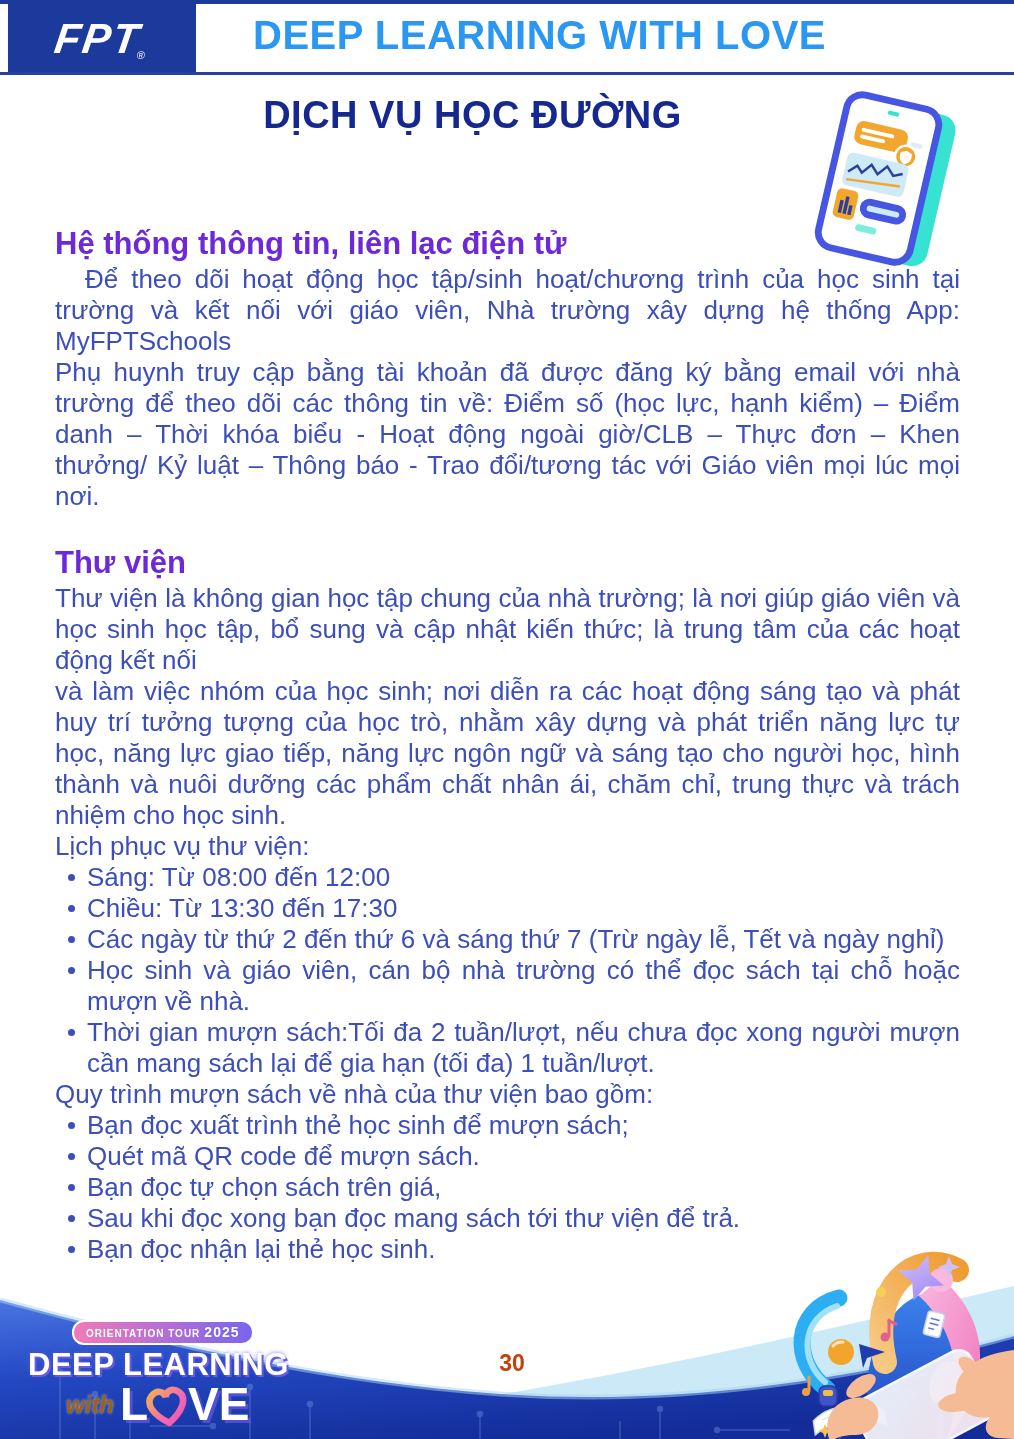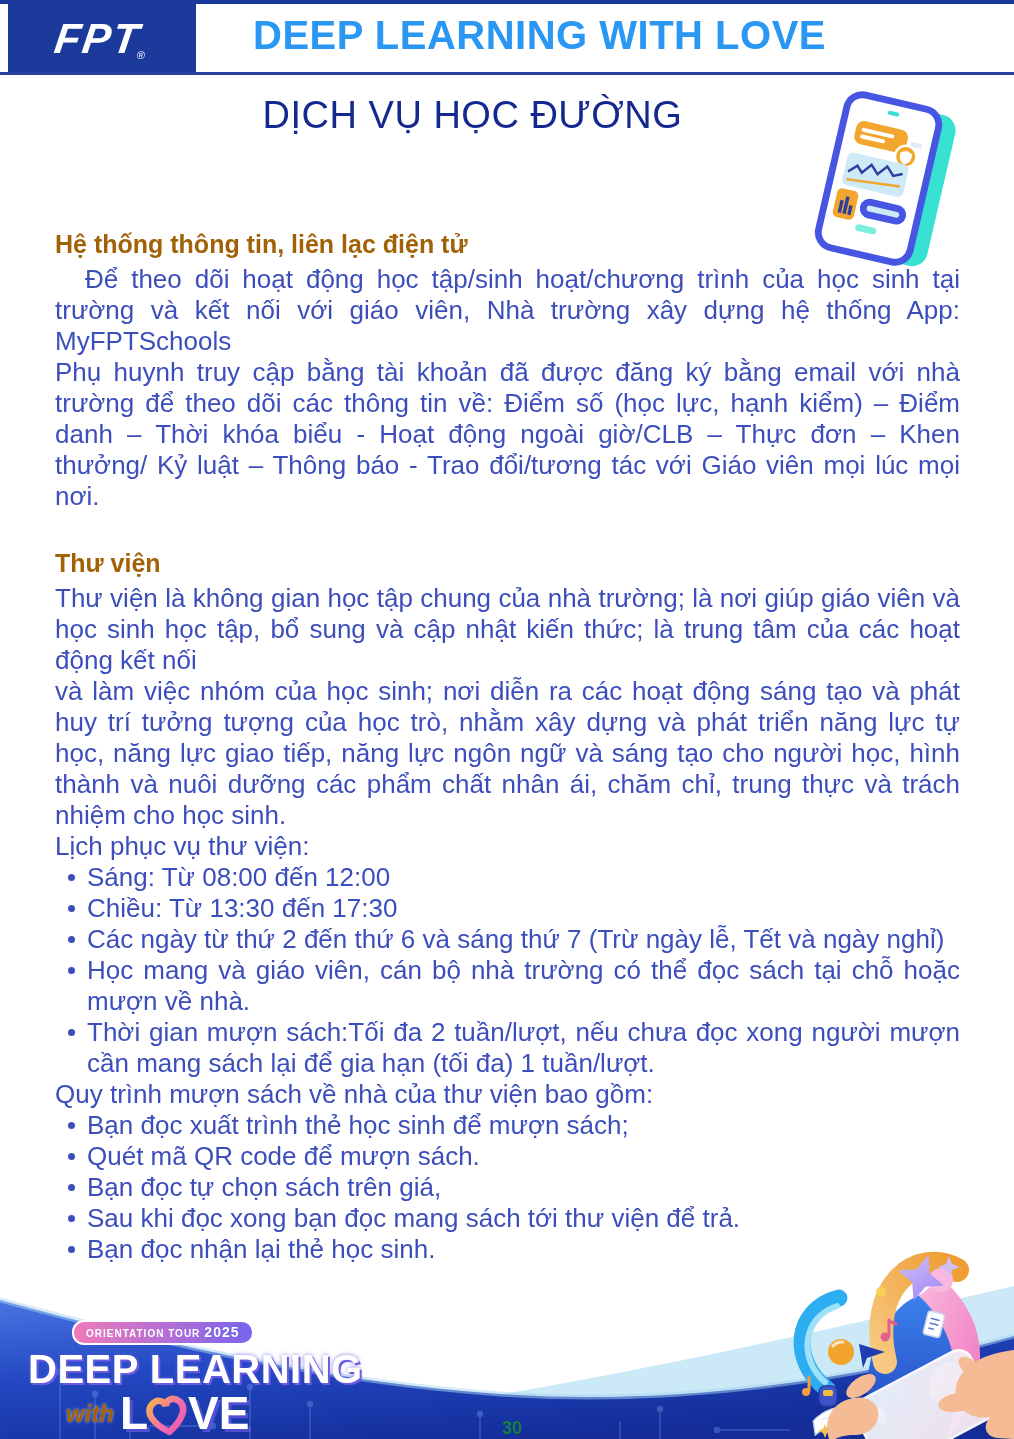--- a/index.html
+++ b/index.html
@@ -10,46 +10,46 @@
   
   .top-strip{position:absolute;left:0;top:0;width:1014px;height:4px;background:#1c3a9c;}
   .brand-box{position:absolute;left:8px;top:4px;width:188px;height:69px;background:#1c3a9c;display:flex;align-items:center;justify-content:center;}
   .header-rule{position:absolute;left:0;top:72px;width:1014px;height:3px;background:#2b3f9f;}
   .header-title{
     position:absolute;left:253px;top:13px;width:560px;
     font-size:40px;font-weight:bold;letter-spacing:.5px;color:#2a97f2;white-space:nowrap;
   }
   .page-title{
     position:absolute;left:0;top:94px;width:945px;text-align:center;
-    font-size:38px;font-weight:normal;color:#15288f;letter-spacing:.5px;white-space:nowrap;
+    font-size:38px;font-weight:bold;color:#15288f;letter-spacing:.5px;white-space:nowrap;
   }
   .phone-art{position:absolute;left:800px;top:88px;width:170px;height:186px;}
   
   .content{position:absolute;left:55px;top:230px;width:905px;color:#3c4ebc;font-size:26px;line-height:31px;}
-  .content h3{font-size:25px;line-height:28px;font-weight:bold;color:#a16207;margin:0 0 6px 0;}
+  .content h3{font-size:31px;line-height:28px;font-weight:bold;color:#6d28d9;margin:0 0 6px 0;}
   .content h3.lib{margin-top:37px;}
   .content p{margin:0;text-align:justify;}
   p.indent{text-indent:30px;}
   .plain{text-align:left;}
   ul.dots{list-style:none;margin:0;padding:0;}
   ul.dots li{position:relative;padding-left:32px;text-align:justify;}
   ul.dots li::before{content:"";position:absolute;left:13px;top:12px;width:7px;height:7px;border-radius:50%;background:#3c4ebc;}
   
   .footer-wave{position:absolute;left:0;bottom:0;width:1014px;height:215px;}
   .footer-art{position:absolute;right:0;bottom:0;width:305px;height:205px;}
-  .page-number{position:absolute;left:470px;top:1418px;width:84px;text-align:center;font-size:18px;font-weight:bold;color:#15803d;}
+  .page-number{position:absolute;left:470px;top:1350px;width:84px;text-align:center;font-size:23px;font-weight:bold;color:#c2410c;}
   .footer-logo{position:absolute;left:28px;top:1320px;width:240px;}
   .badge{
     display:inline-block;margin-left:44px;padding:2px 12px 3px 12px;border-radius:12px;
     background:linear-gradient(90deg,#f07ab8,#7a64ee);border:2px solid #ffffff;
     color:#ffffff;font-size:10px;font-weight:bold;letter-spacing:1px;white-space:nowrap;
   }
   .badge .yr{font-size:14px;margin-left:4px;text-shadow:0 0 2px #5a5ae0;}
   .logo-line1{
-    margin-top:2px;font-size:40px;font-weight:bold;color:#ffffff;letter-spacing:.5px;white-space:nowrap;
+    margin-top:2px;font-size:31px;font-weight:bold;color:#ffffff;letter-spacing:.5px;white-space:nowrap;
     text-shadow:2px 2px 0 #6a5ae0,0 0 4px rgba(90,90,224,.8);
   }
   .logo-line2{display:flex;align-items:flex-end;margin-top:-2px;margin-left:38px;}
   .logo-with{font-size:24px;font-weight:bold;font-style:italic;color:#a16207;margin:0 6px 8px 0;text-shadow:0 0 3px rgba(255,255,255,.6);}
   .logo-love{font-size:46px;font-weight:bold;color:#ffffff;line-height:1;text-shadow:3px 3px 0 rgba(110,90,230,.65);}
   .heart-svg{margin:0 -2px -2px -4px;}
 </style>
 </head>
 <body>
 
@@ -99,21 +99,21 @@
     <p>Phụ huynh truy cập bằng tài khoản đã được đăng ký bằng email với nhà trường để theo dõi các thông tin về: Điểm số (học lực, hạnh kiểm) – Điểm danh – Thời khóa biểu - Hoạt động ngoài giờ/CLB – Thực đơn – Khen thưởng/ Kỷ luật – Thông báo - Trao đổi/tương tác với Giáo viên mọi lúc mọi nơi.</p>
 
     <h3 class="lib">Thư viện</h3>
     <p>Thư viện là không gian học tập chung của nhà trường; là nơi giúp giáo viên và học sinh học tập, bổ sung và cập nhật kiến thức; là trung tâm của các hoạt động kết nối</p>
     <p>và làm việc nhóm của học sinh; nơi diễn ra các hoạt động sáng tạo và phát huy trí tưởng tượng của học trò, nhằm xây dựng và phát triển năng lực tự học, năng lực giao tiếp, năng lực ngôn ngữ và sáng tạo cho người học, hình thành và nuôi dưỡng các phẩm chất nhân ái, chăm chỉ, trung thực và trách nhiệm cho học sinh.</p>
     <p class="plain">Lịch phục vụ thư viện:</p>
     <ul class="dots">
       <li>Sáng: Từ 08:00 đến 12:00</li>
       <li>Chiều: Từ 13:30 đến 17:30</li>
       <li>Các ngày từ thứ 2 đến thứ 6 và sáng thứ 7 (Trừ ngày lễ, Tết và ngày nghỉ)</li>
-      <li>Học mang và giáo viên, cán bộ nhà trường có thể đọc sách tại chỗ hoặc mượn về nhà.</li>
+      <li>Học sinh và giáo viên, cán bộ nhà trường có thể đọc sách tại chỗ hoặc mượn về nhà.</li>
       <li>Thời gian mượn sách:Tối đa 2 tuần/lượt, nếu chưa đọc xong người mượn cần mang sách lại để gia hạn (tối đa) 1 tuần/lượt.</li>
     </ul>
     <p class="plain">Quy trình mượn sách về nhà của thư viện bao gồm:</p>
     <ul class="dots">
       <li>Bạn đọc xuất trình thẻ học sinh để mượn sách;</li>
       <li>Quét mã QR code để mượn sách.</li>
       <li>Bạn đọc tự chọn sách trên giá,</li>
       <li>Sau khi đọc xong bạn đọc mang sách tới thư viện để trả.</li>
       <li>Bạn đọc nhận lại thẻ học sinh.</li>
     </ul>

